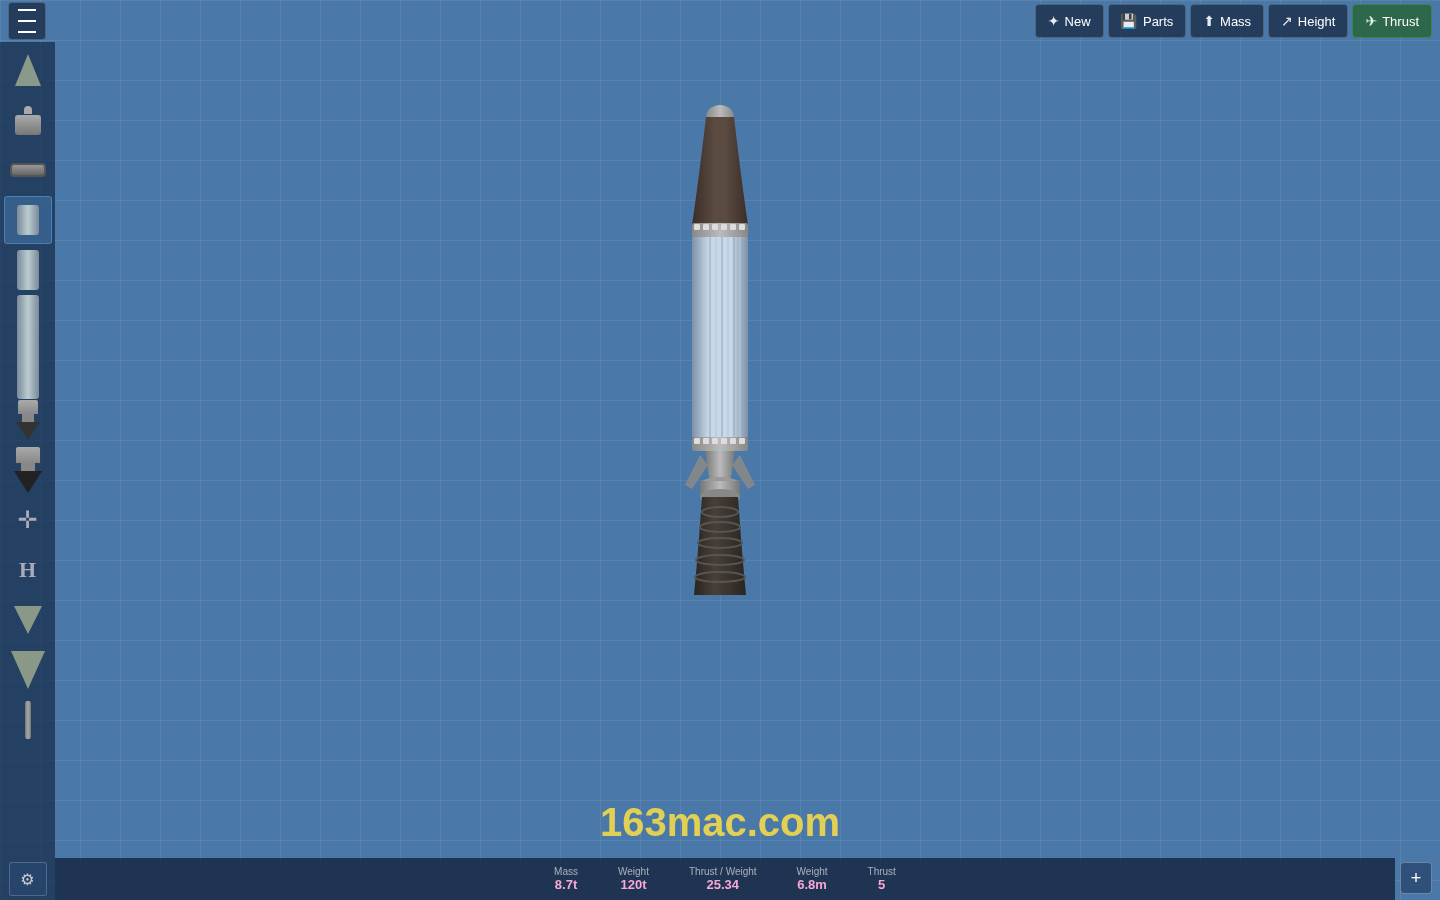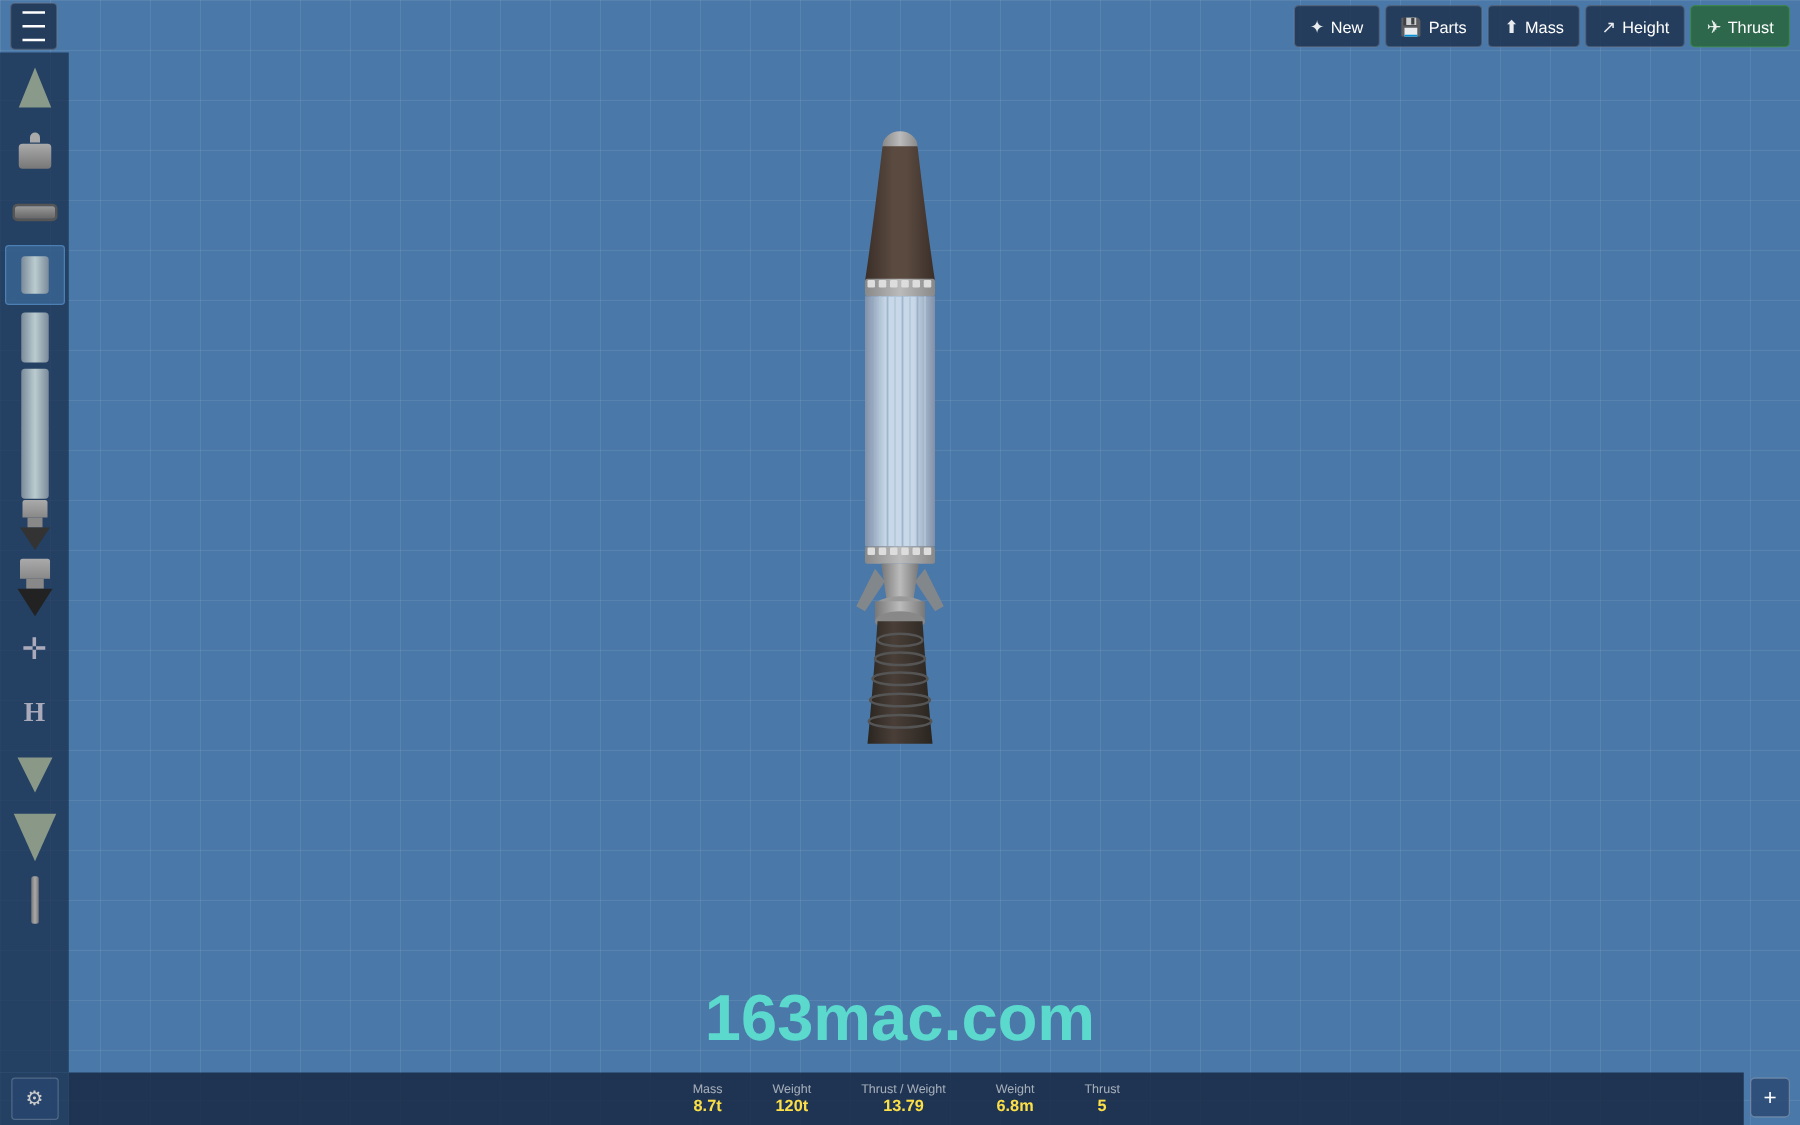--- a/index.html
+++ b/index.html
@@ -163,21 +163,21 @@
     }
 
     .stat-label {
       font-size: 10px;
       color: rgba(255,255,255,0.6);
     }
 
     .stat-value {
       font-size: 13px;
       font-weight: bold;
-      color: #fde047;
+      color: #f9a8d4;
     }
 
     
     #add-button {
       position: absolute;
       bottom: 6px;
       right: 8px;
       width: 32px;
       height: 32px;
       background: rgba(40,70,110,0.8);
@@ -191,23 +191,23 @@
       font-size: 18px;
       z-index: 100;
     }
 
     
     #watermark {
       position: absolute;
       bottom: 55px;
       left: 50%;
       transform: translateX(-50%);
-      font-size: 52px;
+      font-size: 40px;
       font-weight: bold;
-      color: #5eead4;
+      color: #fde047;
       opacity: 0.85;
       z-index: 50;
       white-space: nowrap;
       font-family: Arial, sans-serif;
     }
 
     
     #rocket-container {
       position: absolute;
       top: 50px;
@@ -433,21 +433,21 @@
   <div class="stat-item">
     <span class="stat-label">Mass</span>
     <span class="stat-value">8.7t</span>
   </div>
   <div class="stat-item">
     <span class="stat-label">Weight</span>
     <span class="stat-value">120t</span>
   </div>
   <div class="stat-item">
     <span class="stat-label">Thrust / Weight</span>
-    <span class="stat-value">13.79</span>
+    <span class="stat-value">25.34</span>
   </div>
   <div class="stat-item">
     <span class="stat-label">Weight</span>
     <span class="stat-value">6.8m</span>
   </div>
   <div class="stat-item">
     <span class="stat-label">Thrust</span>
     <span class="stat-value">5</span>
   </div>
 </div>

